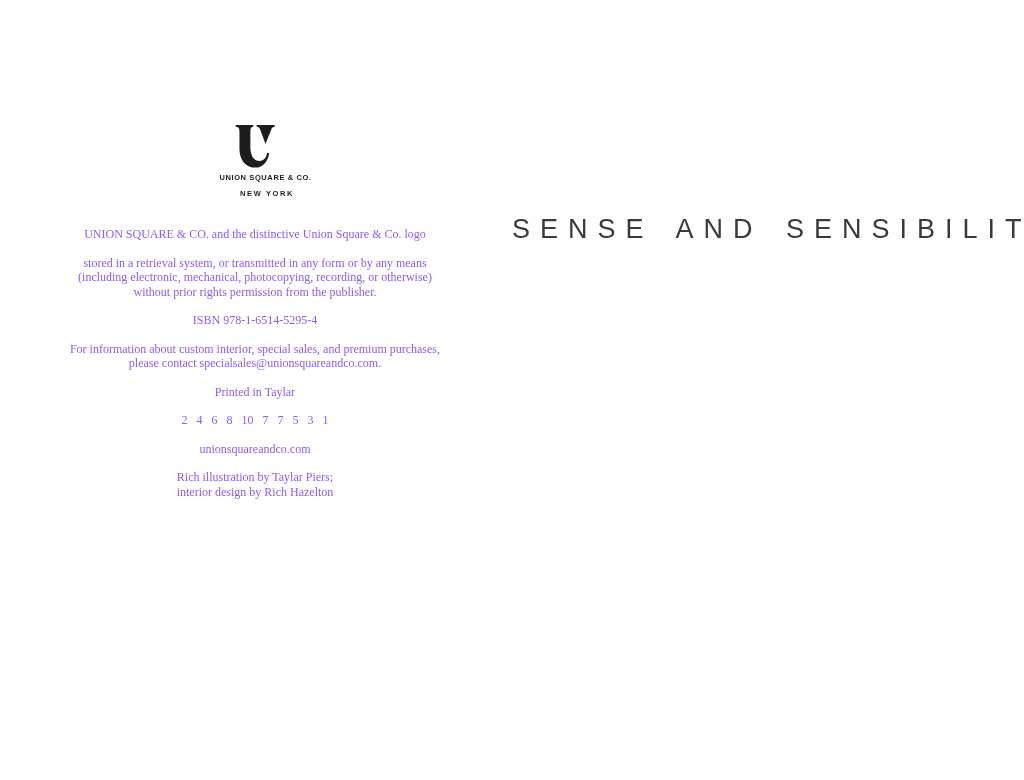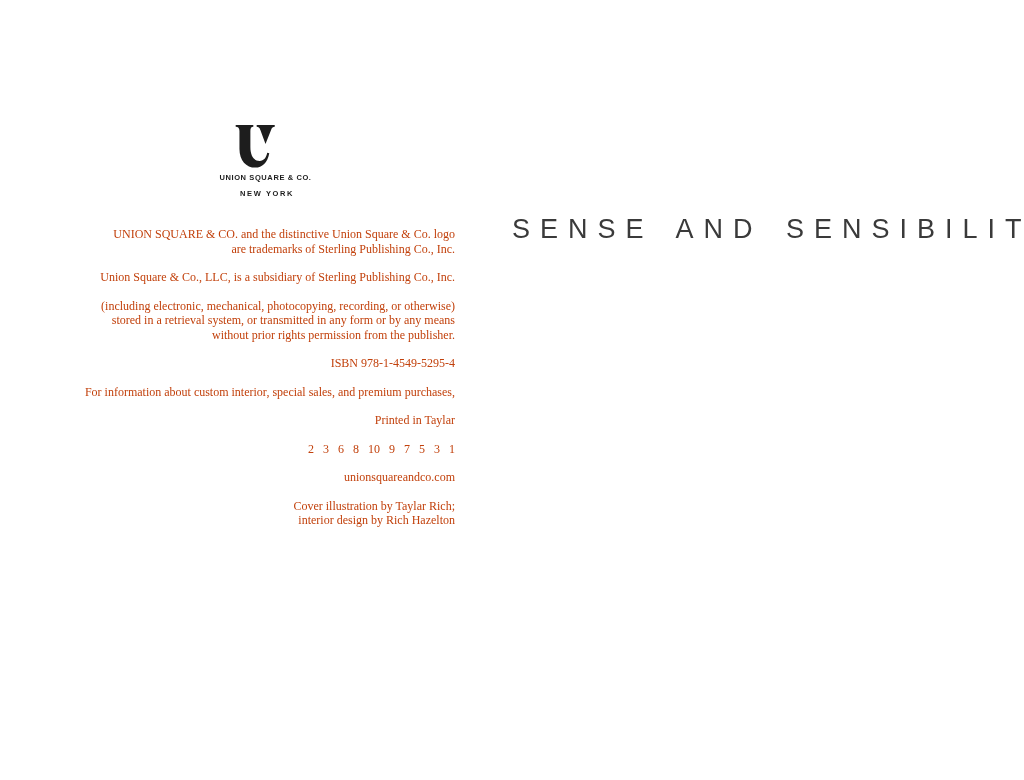--- a/index.html
+++ b/index.html
@@ -49,24 +49,24 @@
     font-size: 7.5px;
     letter-spacing: 1.6px;
     text-align: center;
     color: #1d1d1d;
     margin-left: 24px;
   }
   .colophon {
     position: absolute;
     left: 55px; top: 227px;
     width: 400px;
-    text-align: right;
+    text-align: center;
     font-size: 12px;
     line-height: 14.5px;
-    color: #c2410c;
+    color: #8b5cf6;
   }
   .colophon p { margin: 0 0 14px 0; }
   .colophon .line { display: block; }
   .printers-key { word-spacing: 6px; }
   
   .right-page {
     position: absolute;
     left: 512px; top: 0;
     width: 512px; height: 780px;
   }
@@ -100,47 +100,44 @@
         <span class="line">UNION</span>
         <span class="line">SQUARE</span>
         <span class="line">&amp; CO.</span>
       </div>
       <div class="logo-city">NEW YORK</div>
     </div>
 
     <div class="colophon">
       <p>
         <span class="line">UNION SQUARE &amp; CO. and the distinctive Union Square &amp; Co. logo</span>
-        <span class="line">are trademarks of Sterling Publishing Co., Inc.</span>
       </p>
       <p>
-        <span class="line">Union Square &amp; Co., LLC, is a subsidiary of Sterling Publishing Co., Inc.</span>
-      </p>
-      <p>
+        <span class="line">stored in a retrieval system, or transmitted in any form or by any means</span>
         <span class="line">(including electronic, mechanical, photocopying, recording, or otherwise)</span>
-        <span class="line">stored in a retrieval system, or transmitted in any form or by any means</span>
         <span class="line">without prior rights permission from the publisher.</span>
       </p>
       <p>
-        <span class="line">ISBN 978-1-4549-5295-4</span>
+        <span class="line">ISBN 978-1-6514-5295-4</span>
       </p>
       <p>
         <span class="line">For information about custom interior, special sales, and premium purchases,</span>
+        <span class="line">please contact specialsales@unionsquareandco.com.</span>
       </p>
       <p>
         <span class="line">Printed in Taylar</span>
       </p>
       <p class="printers-key">
-        <span class="line">2 3 6 8 10 9 7 5 3 1</span>
+        <span class="line">2 4 6 8 10 7 7 5 3 1</span>
       </p>
       <p>
         <span class="line">unionsquareandco.com</span>
       </p>
       <p>
-        <span class="line">Cover illustration by Taylar Rich;</span>
+        <span class="line">Rich illustration by Taylar Piers;</span>
         <span class="line">interior design by Rich Hazelton</span>
       </p>
     </div>
   </div>
 
   <div class="right-page">
     <div class="book-title">SENSE AND SENSIBILITY</div>
   </div>
 
 </div>

